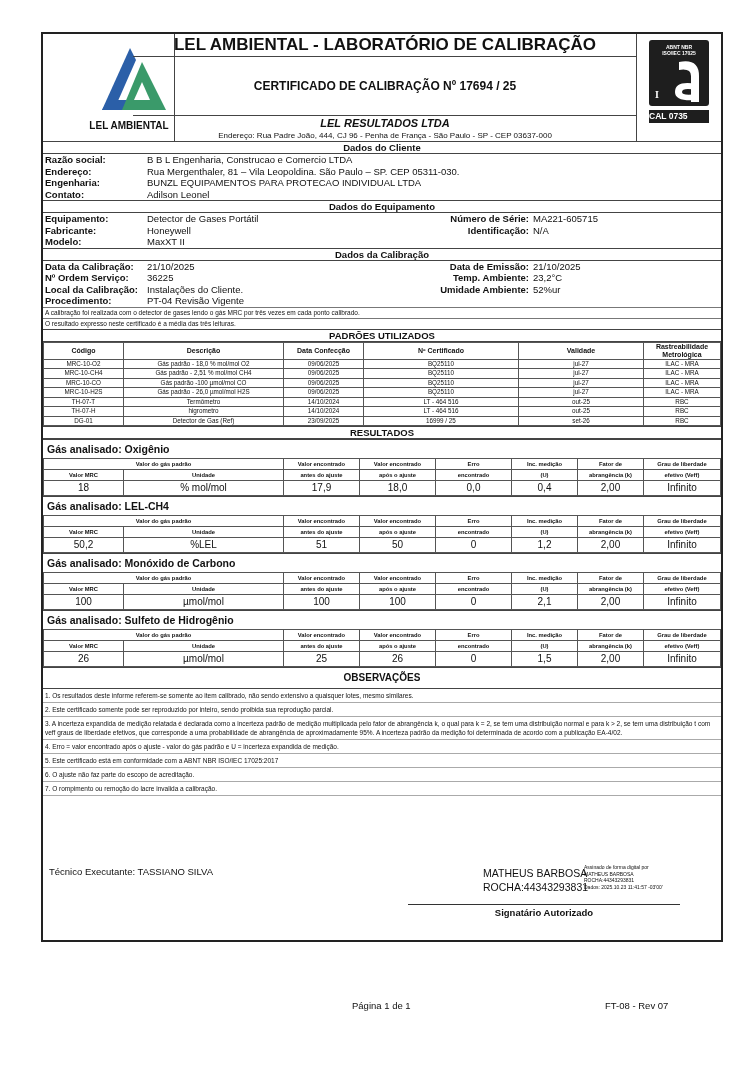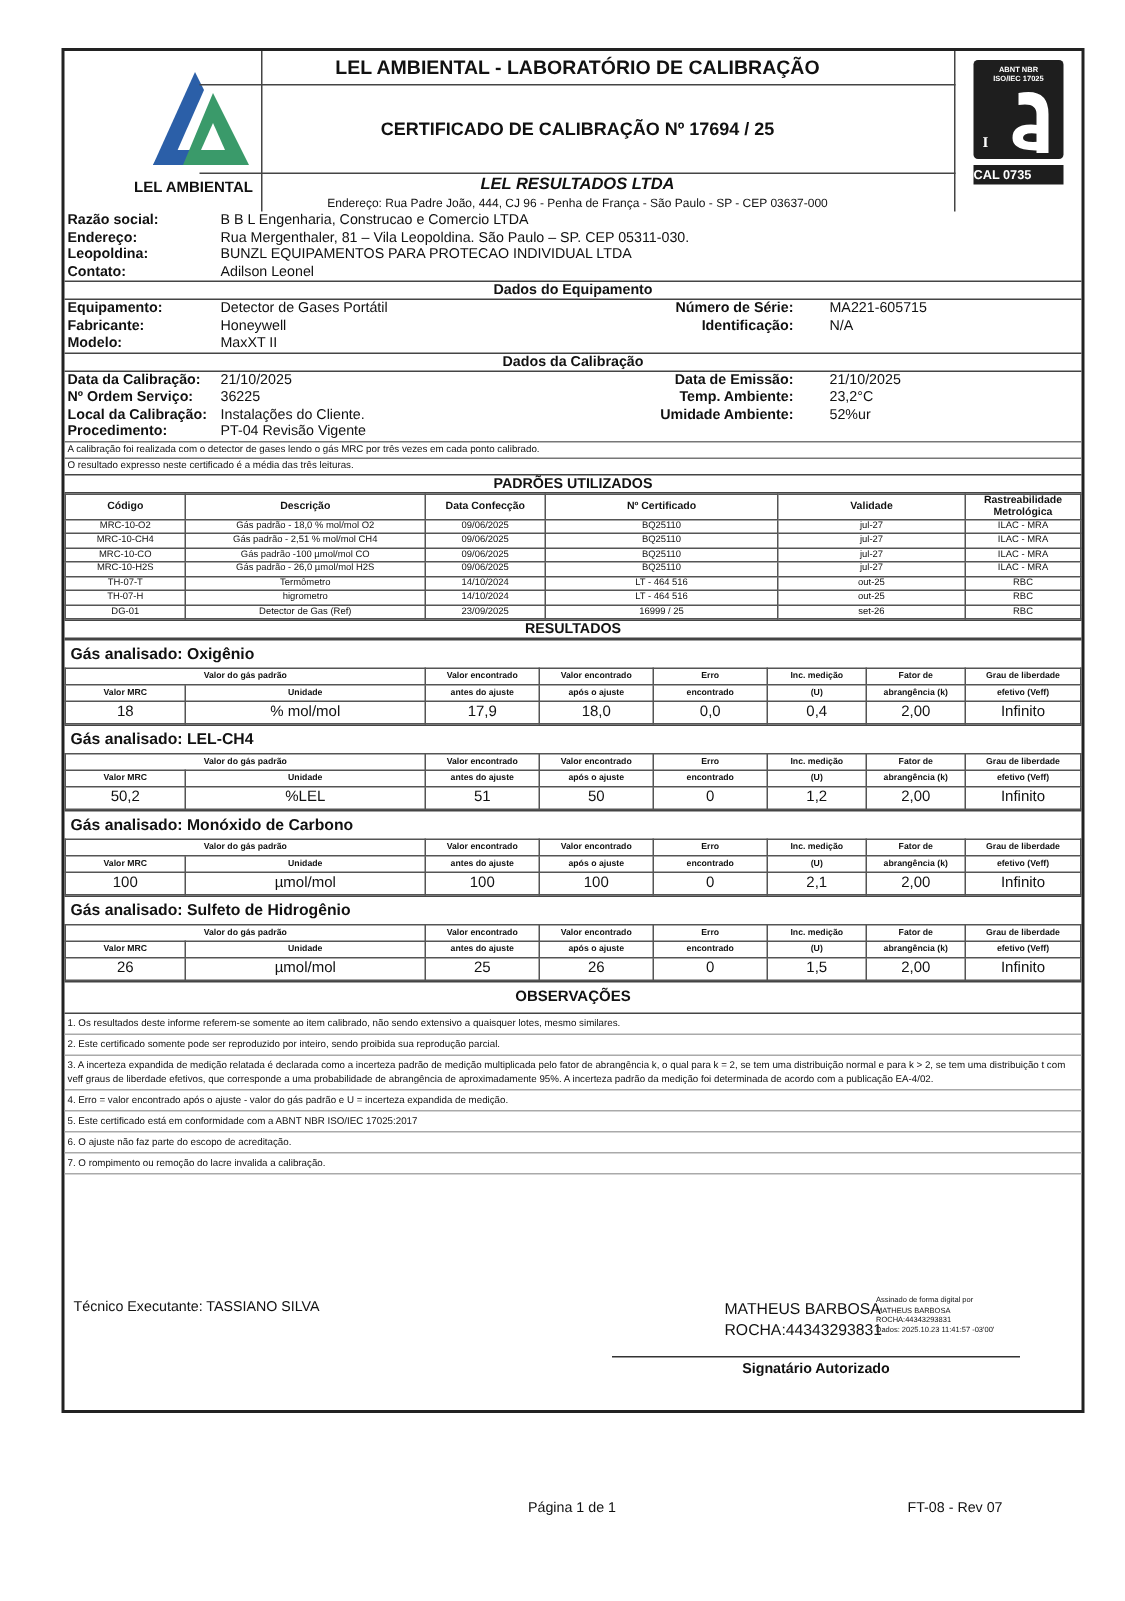--- a/index.html
+++ b/index.html
@@ -6,31 +6,31 @@
   body{width:750px;height:1067px;position:relative;overflow:hidden;font-family:"Liberation Sans",sans-serif;color:#111;}
   .page{position:absolute;left:41px;top:32px;width:682px;height:910px;border:2px solid #222;box-sizing:border-box;}
   .hdr{position:absolute;left:0;top:0;width:100%;height:107px;}
   .logo{position:absolute;left:0;top:0;width:90px;height:107px;border-right:1px solid #444;margin-left:41px;}
   .logo-text{position:absolute;left:0;right:0;bottom:10px;text-align:center;font-weight:bold;font-size:10px;}
   .badge-cell{position:absolute;right:0;top:0;width:84px;height:107px;border-left:1px solid #444;}
   .badge{position:absolute;left:12px;top:6px;width:60px;height:66px;background:#1e1e1e;border-radius:3px;color:#fff;}
   .badge-top{font-size:5px;font-weight:bold;text-align:center;margin-top:4px;line-height:6px;}
   .cal{position:absolute;left:12px;top:76px;width:60px;height:13px;background:#1e1e1e;color:#fff;font-size:8.5px;font-weight:bold;text-align:left;line-height:13px;}
   .title-band{position:absolute;left:90px;right:84px;top:0;height:107px;}
-  .t1{height:22px;border-bottom:1px solid #444;text-align:center;font-weight:bold;font-size:13px;line-height:22px;}
+  .t1{height:22px;border-bottom:1px solid #444;text-align:center;font-weight:bold;font-size:17px;line-height:22px;}
   .t2{height:58px;border-bottom:1px solid #444;text-align:center;font-weight:bold;font-size:12px;line-height:58px;}
   .t3{text-align:center;font-weight:bold;font-style:italic;font-size:11px;line-height:14px;}
   .t4{text-align:center;font-size:8px;line-height:12px;}
   .sec-title{text-align:center;font-weight:bold;font-size:9.5px;border-top:1px solid #444;border-bottom:1px solid #444;height:11px;line-height:11px;}
   .body{position:absolute;left:0;top:107px;width:100%;}
   .kv{position:relative;height:11.5px;font-size:9.5px;line-height:11.5px;}
   .kv .k{position:absolute;left:2px;font-weight:bold;}
   .kv .v{position:absolute;left:104px;}
   .kv .k2{position:absolute;right:192px;font-weight:bold;text-align:right;}
-  .kv .v2{position:absolute;left:490px;margin-left:20px;}
+  .kv .v2{position:absolute;left:490px;}
   .note{font-size:6.5px;line-height:10px;padding-left:2px;border-top:1px solid #777;}
   table{border-collapse:collapse;width:100%;}
   .pad td,.pad th{border:1px solid #555;font-size:6.3px;text-align:center;height:8.5px;padding:0;line-height:8px;}
   .pad th{font-size:7px;font-weight:bold;height:14px;}
   .gas-title{font-weight:bold;font-size:10.5px;height:18px;line-height:18px;padding-left:4px;border-top:1px solid #444;}
   .res td{border:1px solid #555;text-align:center;padding:0;}
   .res .h{font-size:5.8px;font-weight:bold;height:10px;line-height:10px;}
   .res .v{font-size:10px;height:14px;line-height:14px;}
   .obs-title{text-align:center;font-weight:bold;font-size:10px;height:20px;line-height:20px;border-top:1px solid #444;border-bottom:1px solid #444;}
   .obs{font-size:6.5px;line-height:9px;padding:2px 2px;border-bottom:1px solid #aaa;}
@@ -70,31 +70,32 @@
           <path d="M30 8 Q50 4 50 22 L50 48 L42 48 L42 22 Q42 14 30 16 Z" fill="#fff"></path>
           <path d="M48 30 Q26 26 26 38 Q26 48 48 46 L48 40 Q33 42 33 38 Q33 33 48 36 Z" fill="#fff"></path>
           <text x="6" y="44" font-size="10" fill="#fff" font-family="Liberation Serif, serif" font-weight="bold">I</text>
         </svg>
       </div>
       <div class="cal">CAL 0735</div>
     </div>
   </div>
 
   <div class="body">
+    <div class="sec-title">Dados do Cliente</div>
     <div>
       <div class="kv">
           <span class="k">Razão social:</span>
           <span class="v">B B L Engenharia, Construcao e Comercio LTDA</span>
         </div>
       <div class="kv">
           <span class="k">Endereço:</span>
           <span class="v">Rua Mergenthaler, 81 – Vila Leopoldina. São Paulo – SP. CEP 05311-030.</span>
         </div>
       <div class="kv">
-          <span class="k">Leopoldina:</span>
+          <span class="k">Engenharia:</span>
           <span class="v">BUNZL EQUIPAMENTOS PARA PROTECAO INDIVIDUAL LTDA</span>
         </div>
       <div class="kv">
           <span class="k">Contato:</span>
           <span class="v">Adilson Leonel</span>
         </div>
     </div>
 
     <div class="sec-title">Dados do Equipamento</div>
     <div>

